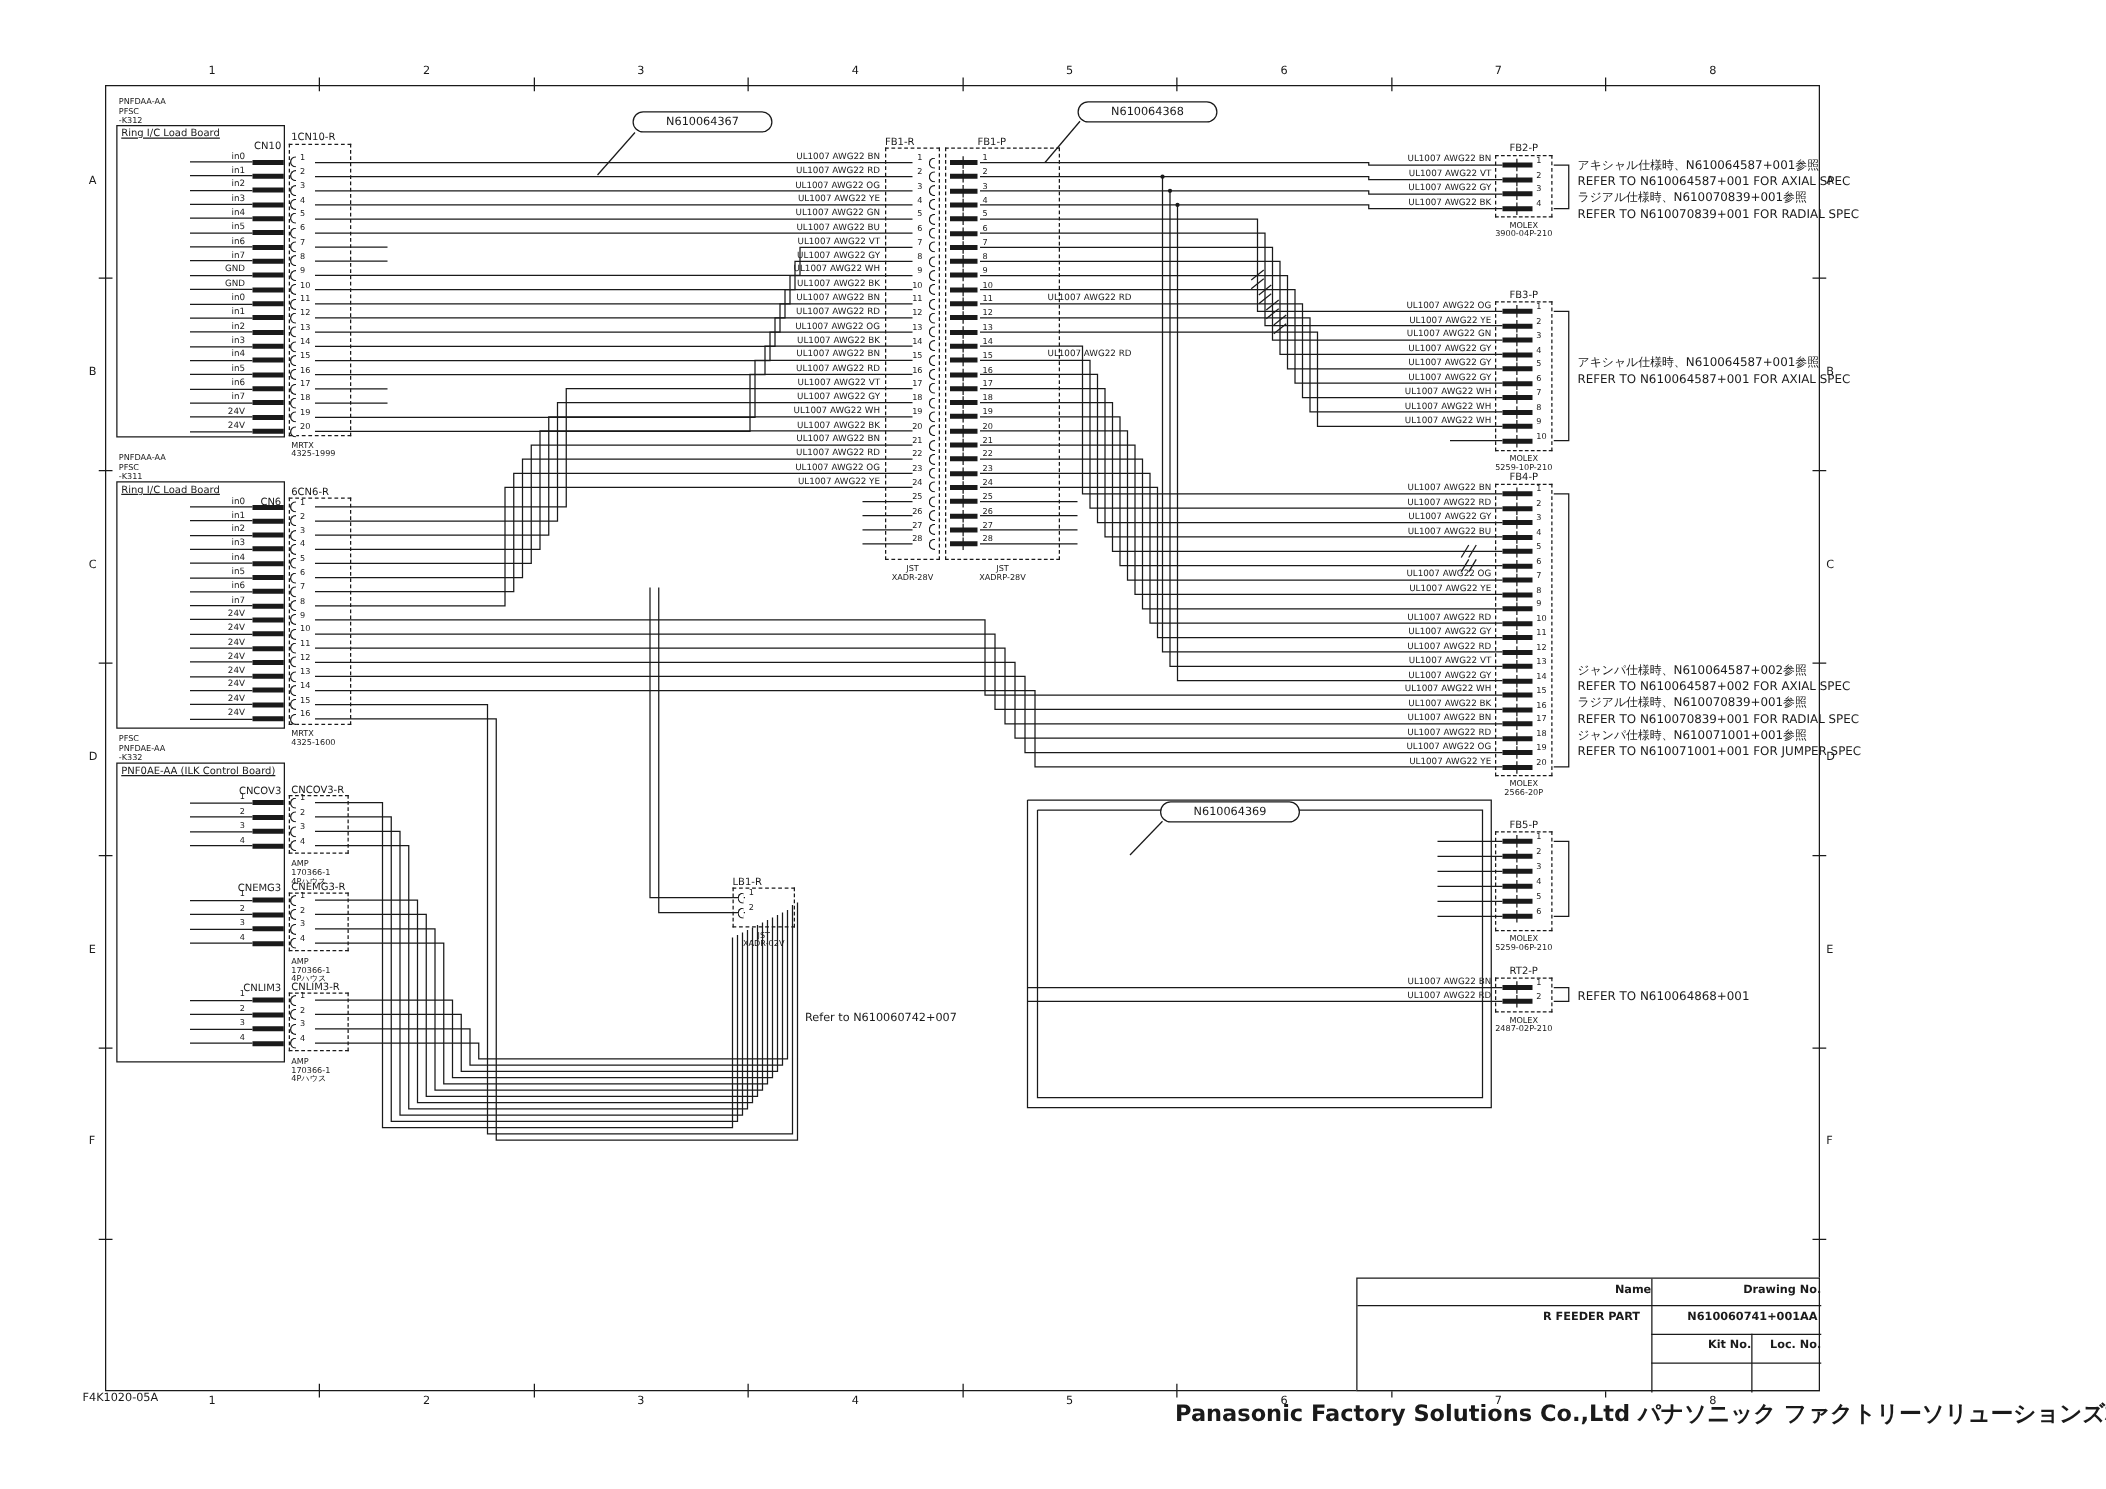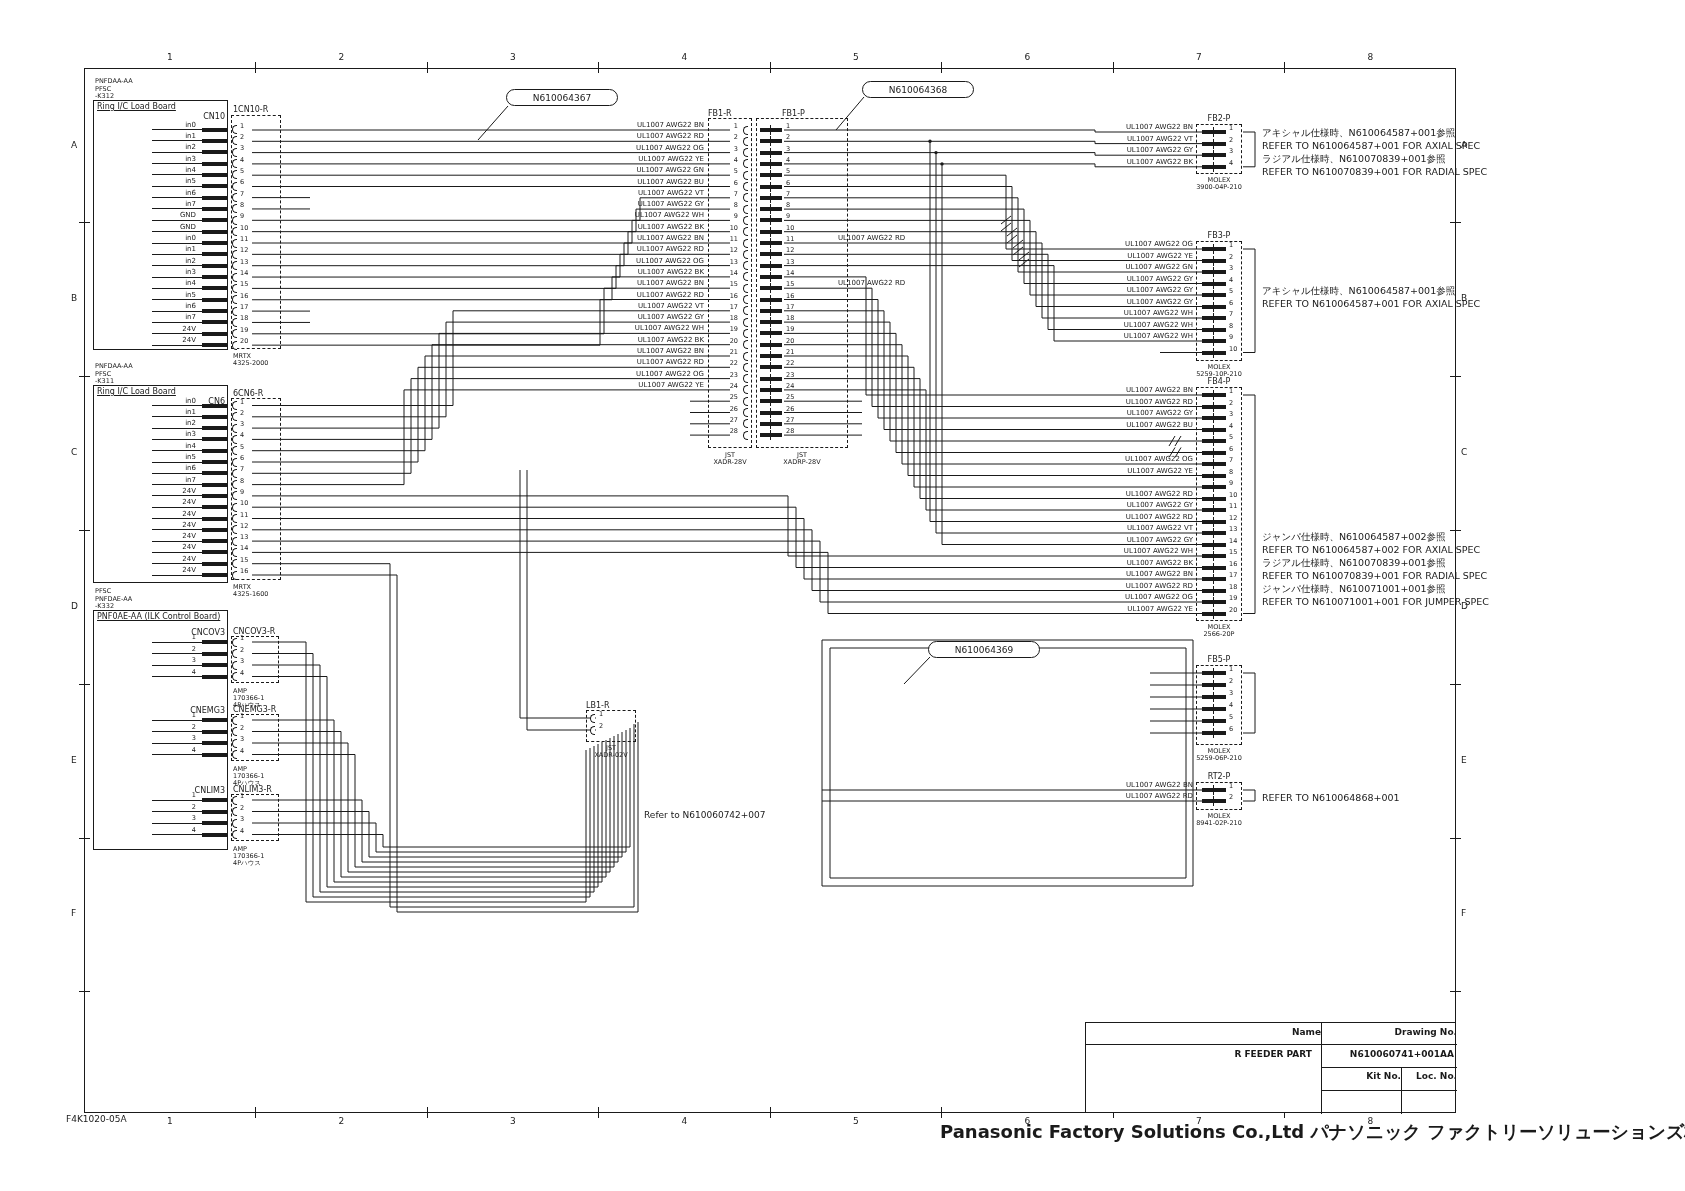--- a/index.html
+++ b/index.html
@@ -310,21 +310,21 @@
       <div class="abs t7 ra" style="left: 150px; top: 324.8px; width: 46px; height: 8px;">24V</div>
       <div class="abs bar" style="left: 202px; top: 331.8px; width: 25px; height: 4px;"></div>
       <div class="abs arc" style="left: 232px; top: 329.3px;"></div>
       <div class="abs t6" style="left: 240px; top: 325.8px; width: 12px; height: 8px;">19</div>
       <div class="abs line" style="left: 152px; top: 344.65px; width: 50px; height: 1px;"></div>
       <div class="abs t7 ra" style="left: 150px; top: 336.15px; width: 46px; height: 8px;">24V</div>
       <div class="abs bar" style="left: 202px; top: 343.15px; width: 25px; height: 4px;"></div>
       <div class="abs arc" style="left: 232px; top: 340.65px;"></div>
       <div class="abs t6" style="left: 240px; top: 337.15px; width: 12px; height: 8px;">20</div>
       <div class="abs t6" style="left: 233px; top: 352px; width: 60px; height: 7px;">MRTX</div>
-      <div class="abs t6" style="left: 233px; top: 359px; width: 60px; height: 7px;">4325-2000</div>
+      <div class="abs t6" style="left: 233px; top: 359px; width: 60px; height: 7px;">4325-1999</div>
       <div class="abs frame" style="left: 93px; top: 385px; width: 135px; height: 198px;"></div>
       <div class="abs t6" style="left: 95px; top: 362px; width: 90px; height: 8px;">PNFDAA-AA</div>
       <div class="abs t6" style="left: 95px; top: 369.5px; width: 90px; height: 8px;">PFSC</div>
       <div class="abs t6" style="left: 95px; top: 377px; width: 90px; height: 8px;">-K311</div>
       <div class="abs t8 ul" style="left: 97px; top: 387px; width: 130px; height: 10px;">Ring I/C Load Board</div>
       <div class="abs t8 ra" style="left: 150px; top: 397px; width: 75px; height: 9px;">CN6</div>
       <div class="abs t8" style="left: 233px; top: 389px; width: 62px; height: 9px;">6CN6-R</div>
       <div class="abs dash" style="left: 231px; top: 398px; width: 50px; height: 182px;"></div>
       <div class="abs line" style="left: 152px; top: 405px; width: 50px; height: 1px;"></div>
       <div class="abs t7 ra" style="left: 150px; top: 396.5px; width: 46px; height: 8px;">in0</div>
@@ -847,21 +847,21 @@
       <div class="abs dash" style="left: 1196px; top: 782px; width: 46px; height: 28px;"></div>
       <div class="abs t7 ra" style="left: 1098px; top: 781px; width: 95px; height: 8px;">UL1007 AWG22 BN</div>
       <div class="abs bar" style="left: 1202px; top: 788px; width: 24px; height: 4px;"></div>
       <div class="abs bar" style="left: 1213px; top: 785px; width: 1px; height: 10px;"></div>
       <div class="abs t6" style="left: 1229px; top: 782px; width: 12px; height: 8px;">1</div>
       <div class="abs t7 ra" style="left: 1098px; top: 792px; width: 95px; height: 8px;">UL1007 AWG22 RD</div>
       <div class="abs bar" style="left: 1202px; top: 799px; width: 24px; height: 4px;"></div>
       <div class="abs bar" style="left: 1213px; top: 796px; width: 1px; height: 10px;"></div>
       <div class="abs t6" style="left: 1229px; top: 793px; width: 12px; height: 8px;">2</div>
       <div class="abs t6 ctr" style="left: 1180px; top: 812px; width: 78px; height: 7px;">MOLEX</div>
-      <div class="abs t6 ctr" style="left: 1180px; top: 819px; width: 78px; height: 7px;">8941-02P-210</div>
+      <div class="abs t6 ctr" style="left: 1180px; top: 819px; width: 78px; height: 7px;">2487-02P-210</div>
       <div class="abs t95" style="left: 1262px; top: 791px; width: 190px; height: 13px;">REFER TO N610064868+001</div>
       <div class="abs t8" style="left: 586px; top: 701px; width: 50px; height: 9px;">LB1-R</div>
       <div class="abs dash" style="left: 586px; top: 710px; width: 50px; height: 32px;"></div>
       <div class="abs arc" style="left: 590px; top: 713.5px;"></div>
       <div class="abs t6" style="left: 599px; top: 710px; width: 12px; height: 8px;">1</div>
       <div class="abs arc" style="left: 590px; top: 725.5px;"></div>
       <div class="abs t6" style="left: 599px; top: 722px; width: 12px; height: 8px;">2</div>
       <div class="abs t6 ctr" style="left: 576px; top: 744px; width: 70px; height: 7px;">JST</div>
       <div class="abs t6 ctr" style="left: 576px; top: 751px; width: 70px; height: 7px;">XADR-02V</div>
       <div class="abs balloon" style="left: 506px; top: 89px; width: 112px; height: 17px;">N610064367</div>

